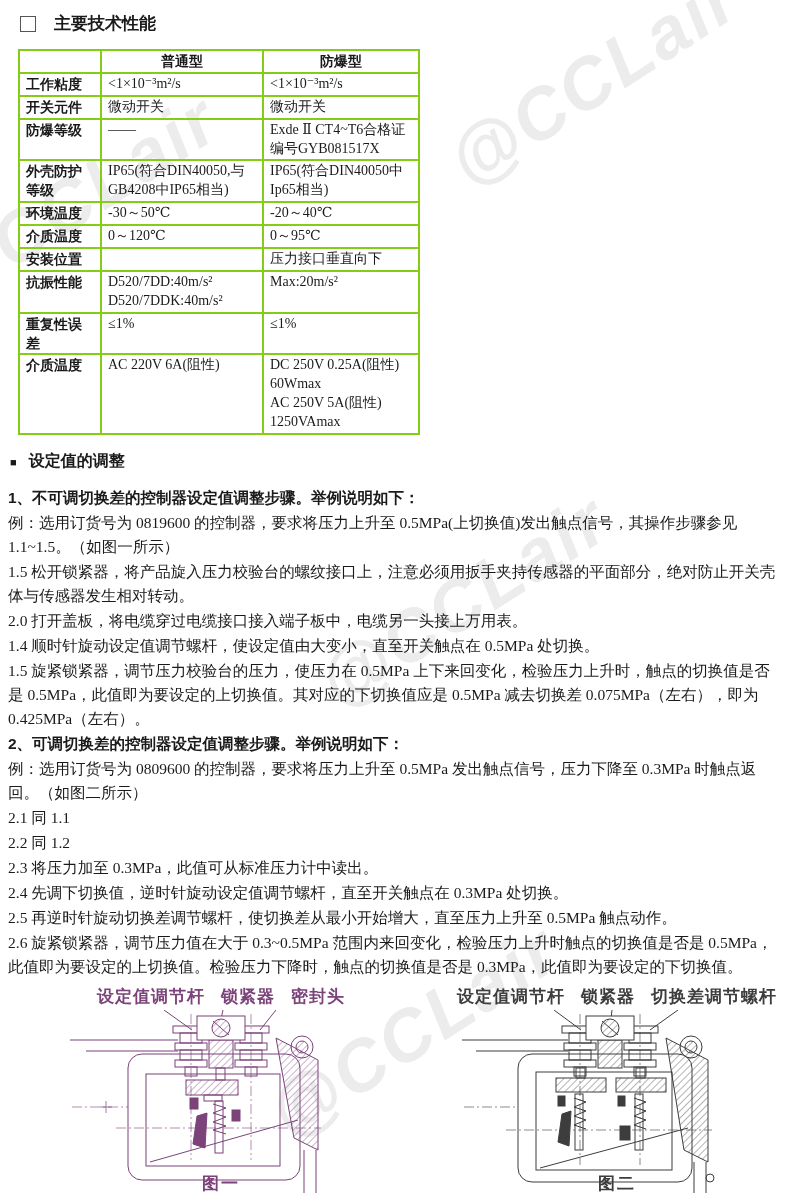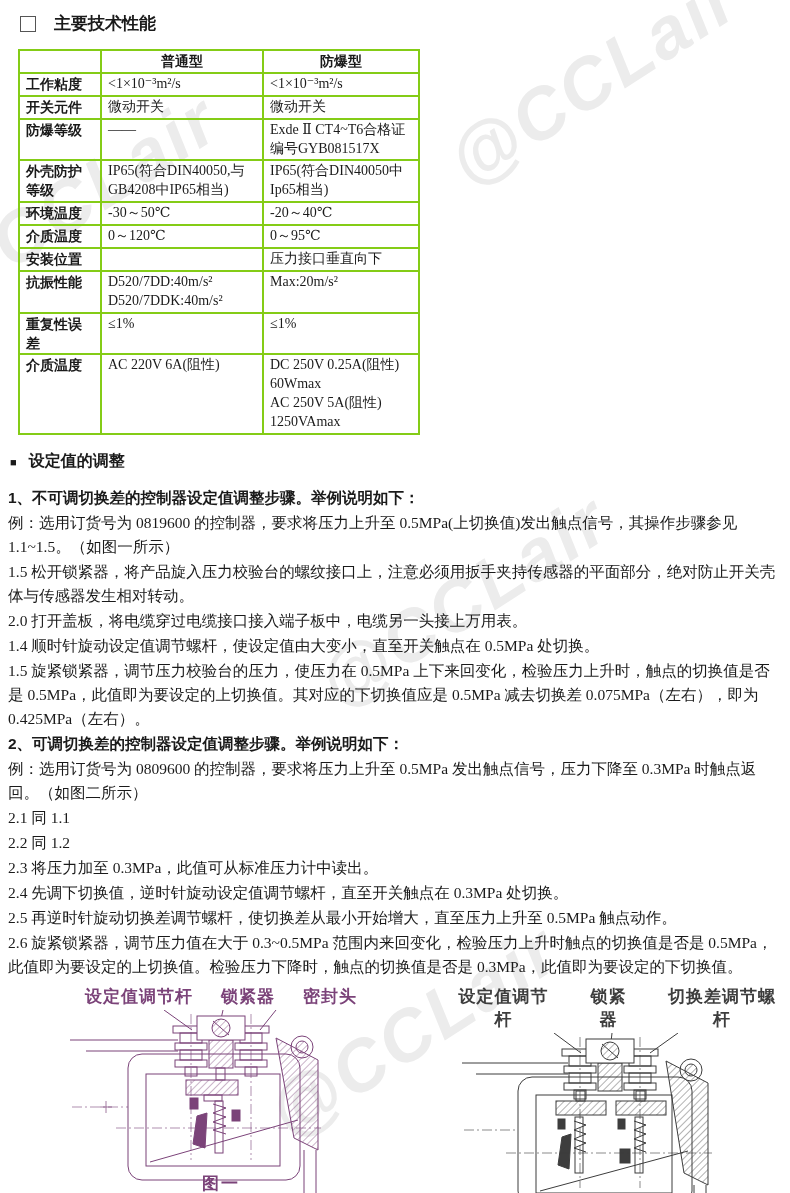--- a/index.html
+++ b/index.html
@@ -67,21 +67,21 @@
   .paras p.bold{
     font-family:"Liberation Sans","DejaVu Sans",sans-serif;
     font-weight:bold;font-size:15.5px;
   }
   
   .figures{display:flex;margin-top:6px;}
   .fig{width:330px;text-align:center;}
   .fig-left{margin-left:56px;color:#7b4379;}
   .fig-right{margin-left:66px;color:#3d3d3d;}
   .fig-labels{
-    display:flex;justify-content:center;gap:28px;
+    display:flex;justify-content:center;gap:16px;
     font-weight:bold;font-size:17px;letter-spacing:1px;
     font-family:"Liberation Serif","DejaVu Serif",serif;
   }
   .fig svg{display:block;margin:2px auto 0 auto;}
   .fig-no{font-size:17px;font-weight:bold;margin-top:-34px;letter-spacing:2px;}
 </style>
 </head>
 <body>
 
 <div class="page">

